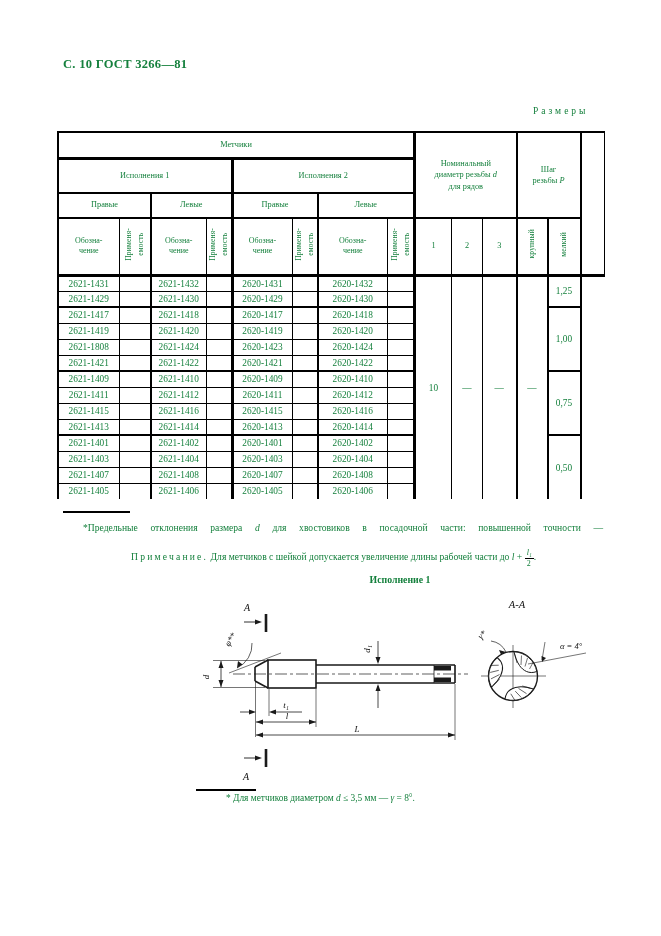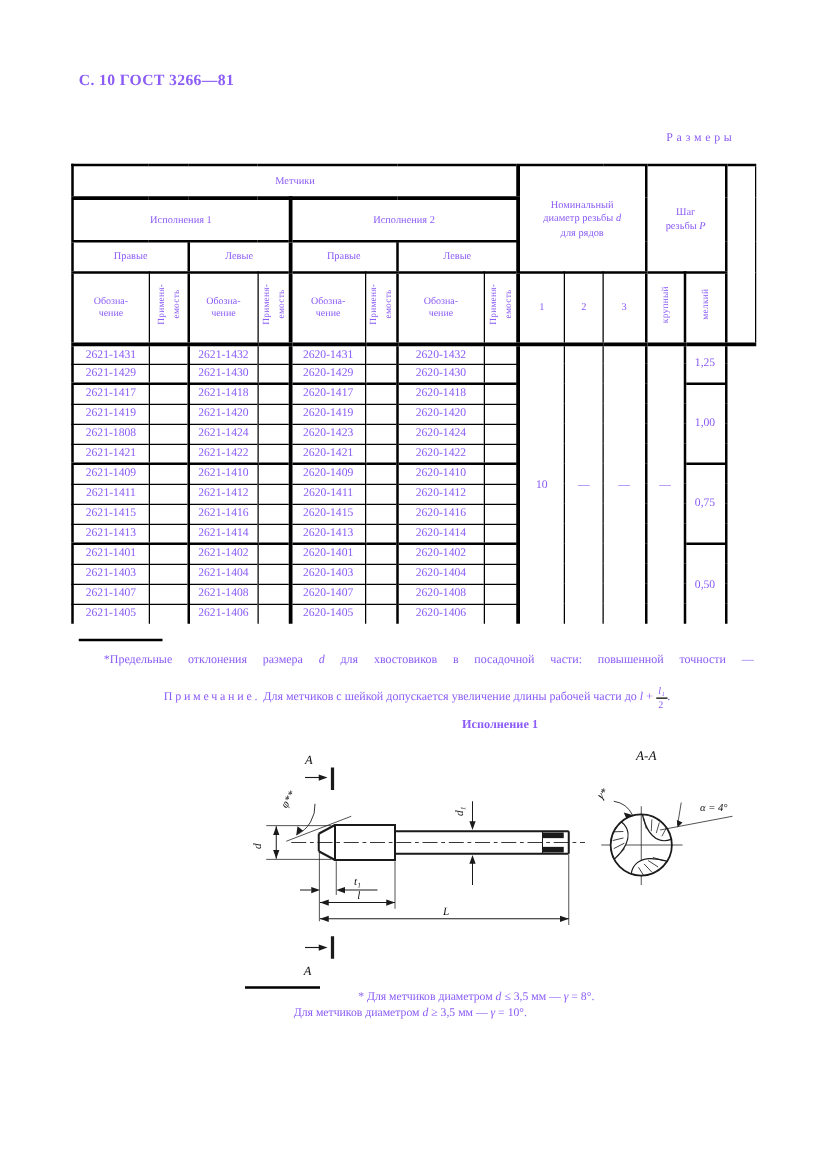--- a/index.html
+++ b/index.html
@@ -1,16 +1,16 @@
 <!DOCTYPE html>
 <html><head>
 <meta charset="utf-8">
 <style>
   html,body{margin:0;padding:0;background:#fff;}
-  .page{position:relative;width:661px;height:936px;background:#ffffff;color:#8b5cf6;
+  .page{position:relative;width:661px;height:936px;background:#ffffff;color:#15803d;
         font-family:"Liberation Serif","DejaVu Serif",serif;overflow:hidden;}
   .abs{position:absolute;}
   .doc-header{left:63px;top:57px;font-size:12.5px;font-weight:bold;letter-spacing:.3px;}
   .sizes-label{left:533px;top:106px;font-size:9.5px;letter-spacing:3px;}
   
   table.gost{position:absolute;left:57px;top:131px;border-collapse:collapse;table-layout:fixed;
              border-top:2px solid #000;border-left:2px solid #000;}
   table.gost td{padding:0;vertical-align:middle;text-align:center;overflow:hidden;}
   
   td.hc{border:1px solid #000;font-size:8.3px;line-height:1.25;}
@@ -36,21 +36,21 @@
   .sep1{left:63px;top:511px;width:67px;height:2px;background:#000;}
   .note1{left:83px;top:522px;width:520px;font-size:9.6px;text-align:justify;text-align-last:justify;}
   .remark{left:83px;top:549px;width:500px;font-size:9.6px;}
   .ls{letter-spacing:2.2px;margin-left:48px;}
   .frac{display:inline-block;vertical-align:-6px;text-align:left;font-size:8px;line-height:1;}
   .frac .top{display:block;padding:0 2px 1px;}
   .frac .bot{display:block;border-top:1px solid #000;padding:1px 2px 0;}
   .exec-title{left:300px;top:574px;width:200px;text-align:center;font-size:9.8px;font-weight:bold;}
   .sep2{left:196px;top:789px;width:60px;height:2px;background:#000;}
   .footnotes{left:196px;top:792px;width:340px;font-size:9.4px;line-height:1.34;}
-  .footnotes .f1{padding-left:30px;text-align:center;} .footnotes .f2{padding-left:39px;} .footnotes .f3{padding-left:26px;}
+  .footnotes .f1{padding-left:30px;} .footnotes .f2{padding-left:39px;} .footnotes .f3{padding-left:26px;}
   svg text{font-family:"Liberation Serif","DejaVu Serif",serif;}
 </style>
 </head>
 <body>
 
 <div class="page">
 
   <div class="abs doc-header">С. 10 ГОСТ 3266—81</div>
   <div class="abs sizes-label">Размеры</div>
 
@@ -364,16 +364,15 @@
       <text x="357" y="732" font-size="9" font-style="italic" text-anchor="middle">L</text>
       <text x="517" y="608" font-size="10.5" font-style="italic" text-anchor="middle">A-A</text>
       <text x="484" y="637" font-size="9" font-style="italic" text-anchor="middle" transform="rotate(-45 484 637)">γ*</text>
       <text x="571" y="649" font-size="8.5" font-style="italic" text-anchor="middle">α = 4°</text>
     </g>
   </svg>
 
   <div class="abs sep2"></div>
   <div class="abs footnotes">
     <div class="f1"><span>* Для метчиков диаметром </span><span class="i">d</span><span> ≤ 3,5 мм — </span><span class="i">γ</span><span> = 8°.</span></div>
-    <div class="f2"><span>Для метчиков диаметром </span><span class="i">d</span><span> ≥ 3,5 мм — </span><span class="i">γ</span><span> = 10°.</span></div>
   </div>
 
 </div>
 
 </body></html>

